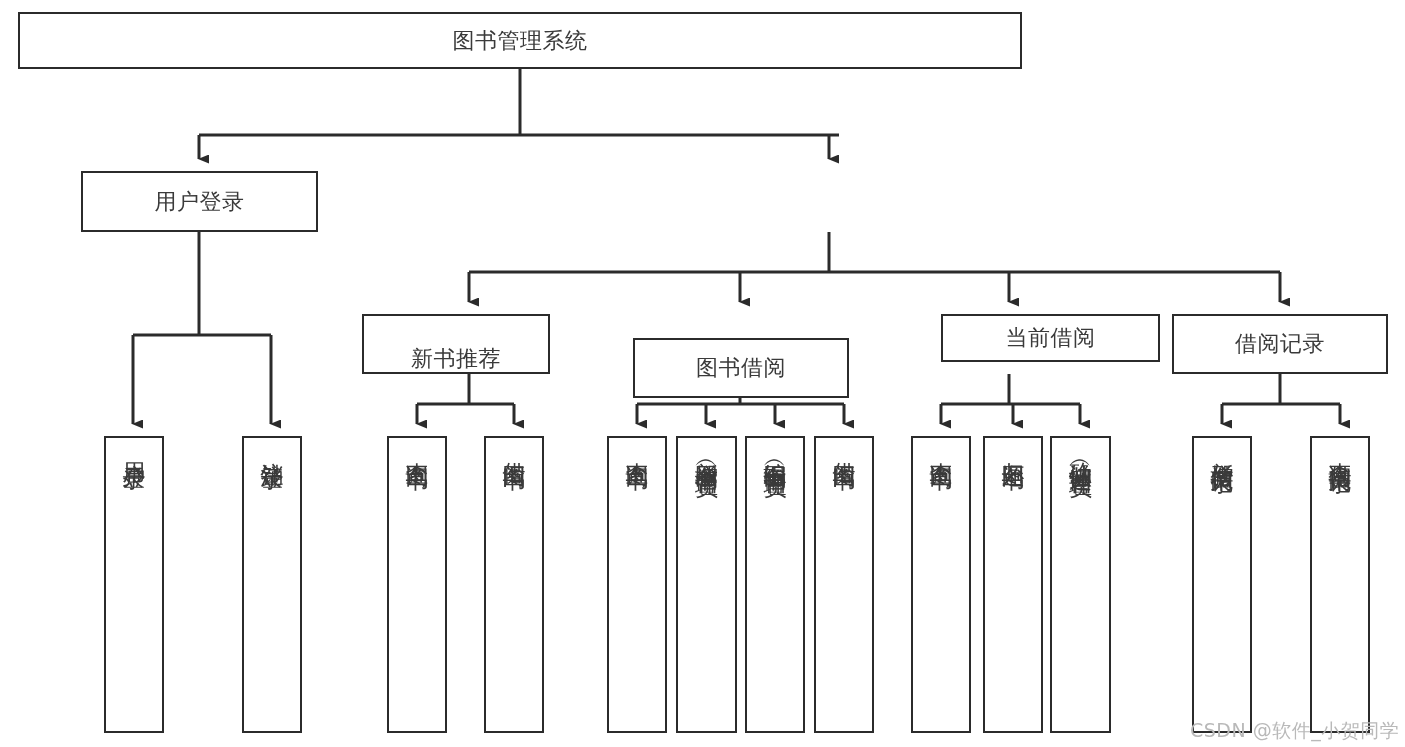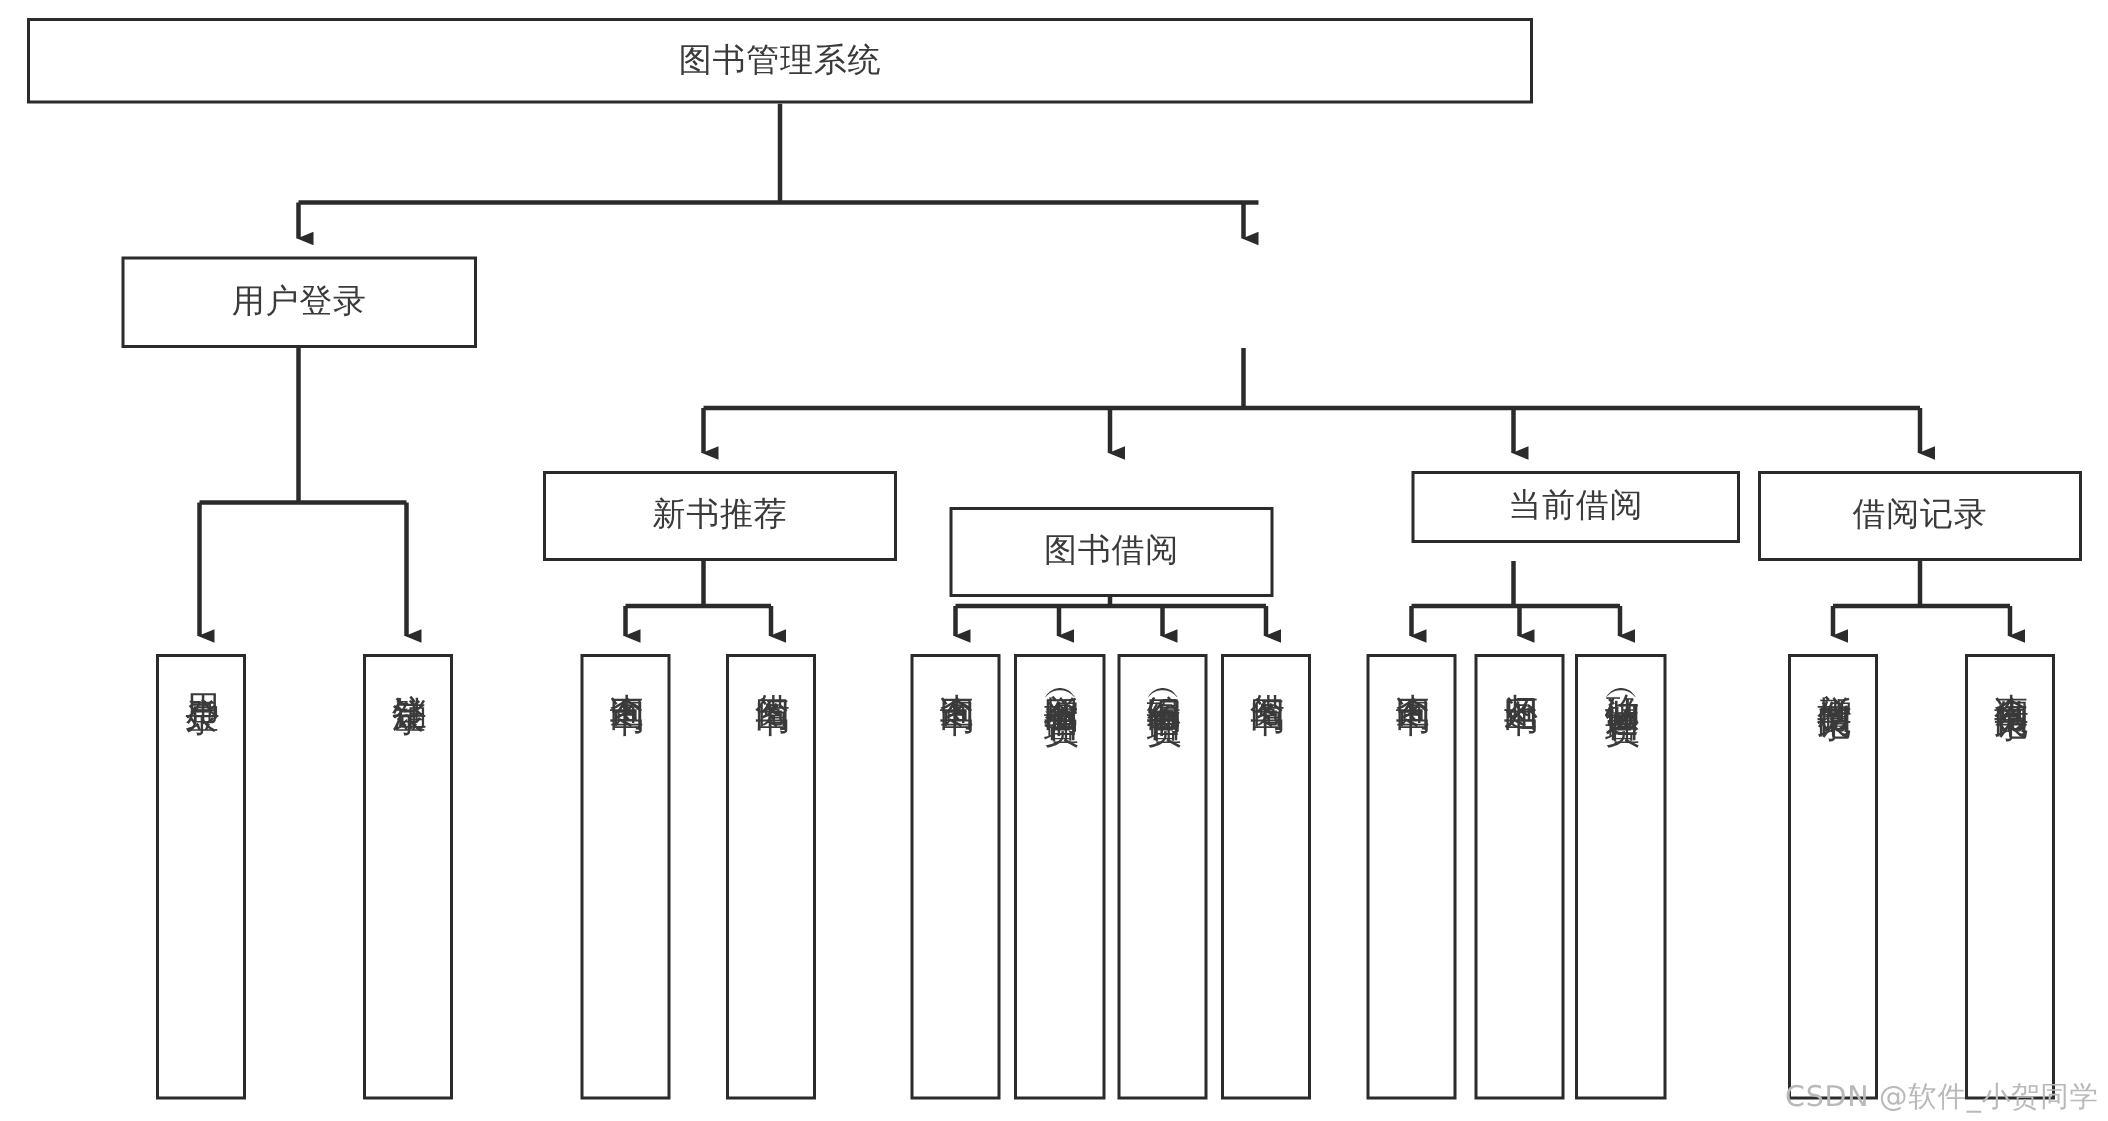--- a/index.html
+++ b/index.html
@@ -141,21 +141,21 @@
   </svg>
 
   <div class="node root horizontal" style="left: 18px; top: 12px; width: 1004px; height: 57px; border-color: rgb(43, 43, 43);">
     <span class="node-label" style="color: rgb(58, 58, 58);">图书管理系统</span>
   </div>
 
   <div class="node horizontal" style="left: 81px; top: 171px; width: 237px; height: 61px; border-color: rgb(43, 43, 43);">
     <span class="node-label" style="color: rgb(58, 58, 58);">用户登录</span>
   </div>
 
-  <div class="node horizontal" style="left: 362px; top: 314px; width: 236px; height: 60px; border-color: rgb(43, 43, 43);">
+  <div class="node horizontal" style="left: 362px; top: 314px; width: 188px; height: 60px; border-color: rgb(43, 43, 43); align-items: flex-end;">
     <span class="node-label" style="color: rgb(58, 58, 58);">新书推荐</span>
   </div>
   <div class="node horizontal" style="left: 633px; top: 314px; width: 216px; height: 60px; border-color: rgb(43, 43, 43); margin-top: 24px;">
     <span class="node-label" style="color: rgb(58, 58, 58);">图书借阅</span>
   </div>
   <div class="node horizontal" style="left: 941px; top: 314px; width: 219px; height: 48px; border-color: rgb(43, 43, 43);">
     <span class="node-label" style="color: rgb(58, 58, 58);">当前借阅</span>
   </div>
   <div class="node horizontal" style="left: 1172px; top: 314px; width: 216px; height: 60px; border-color: rgb(43, 43, 43);">
     <span class="node-label" style="color: rgb(58, 58, 58);">借阅记录</span>

